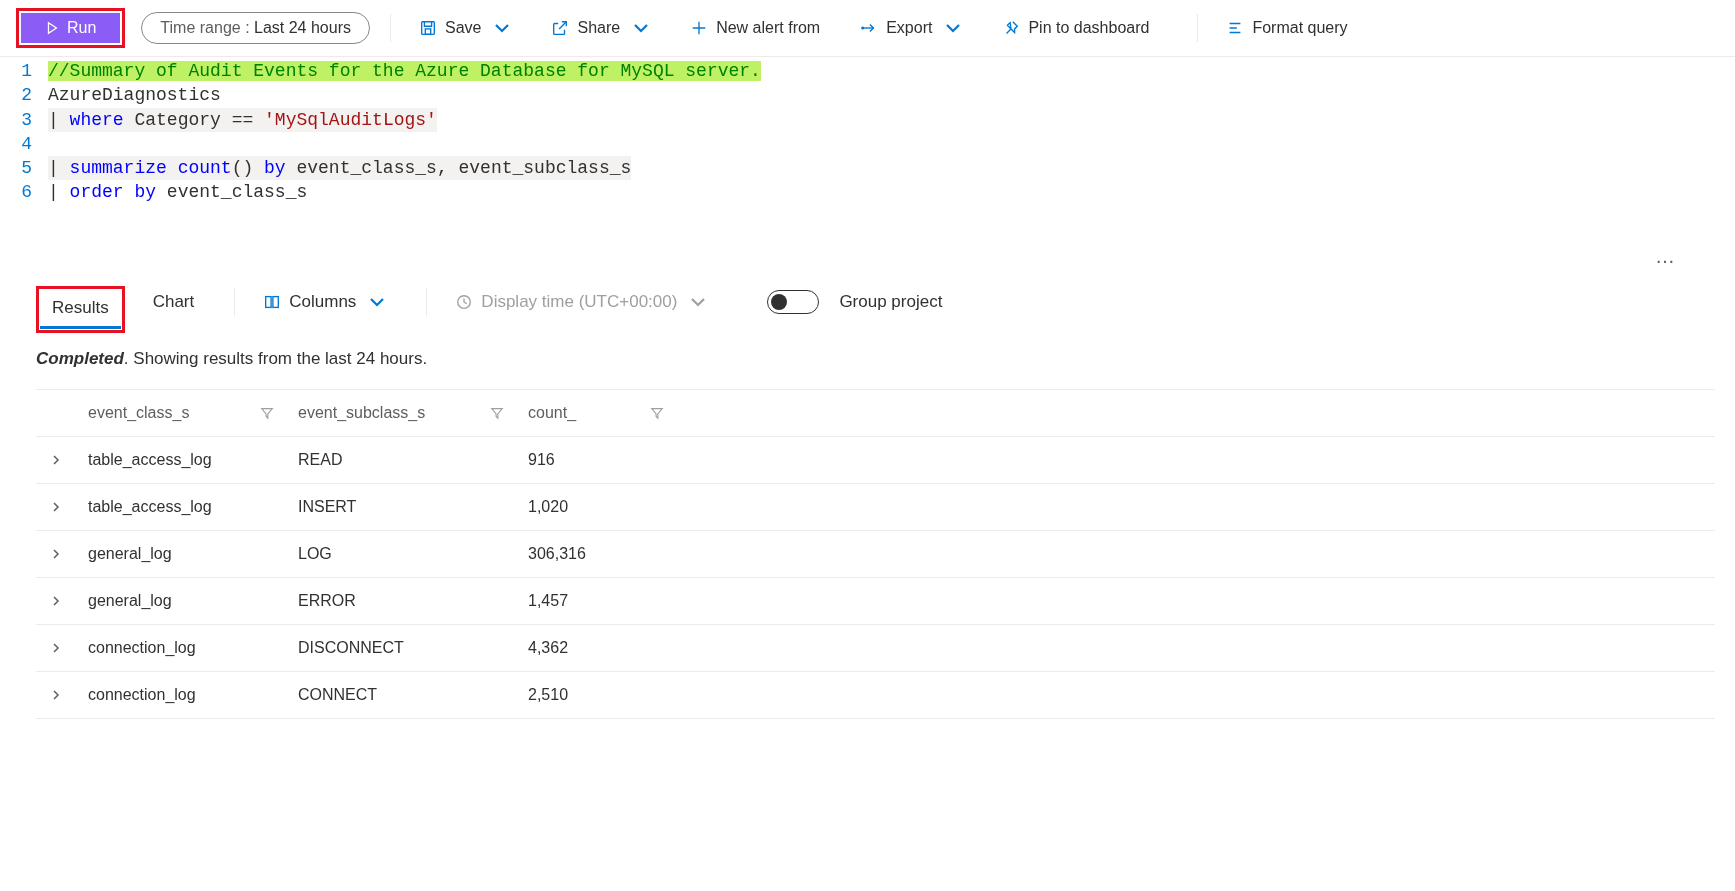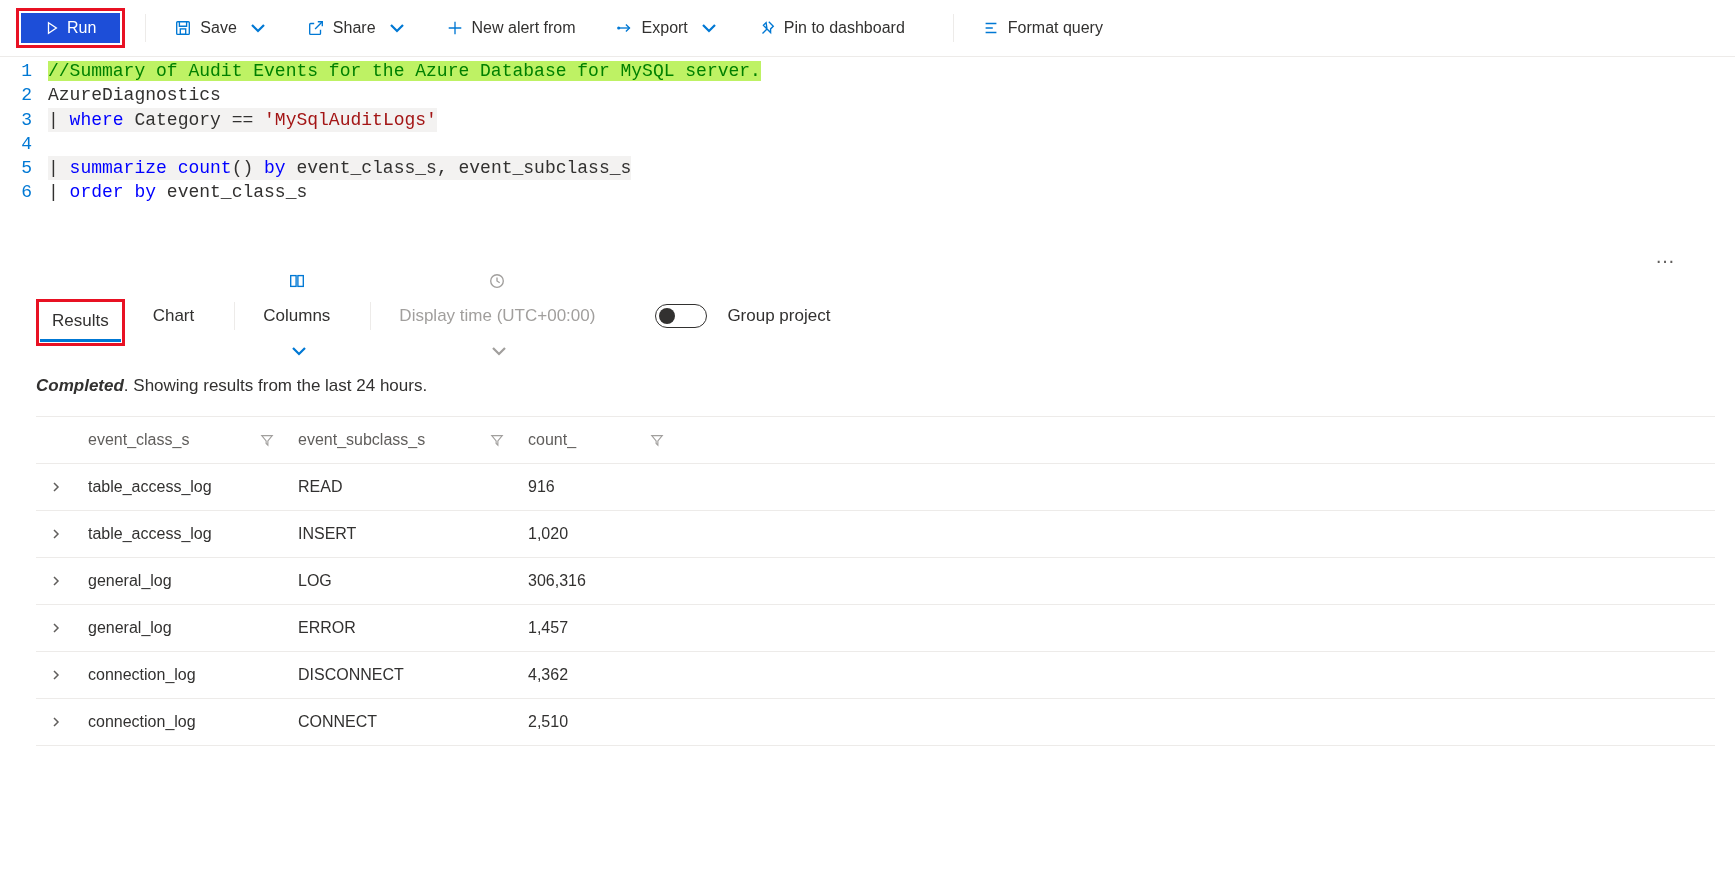--- a/index.html
+++ b/index.html
@@ -1,19 +1,19 @@
 <!DOCTYPE html>
 <html><head>
 <meta charset="utf-8">
 <style>
 * { box-sizing: border-box; margin: 0; padding: 0; }
 body { font-family: "Segoe UI", -apple-system, sans-serif; font-size: 14px; color: #323130; background: #fff; width: 1735px; }
 .toolbar { display: flex; align-items: center; padding: 8px 16px; gap: 4px; border-bottom: 1px solid #edebe9; }
 .run-btn-wrap { border: 3px solid #e81123; padding: 2px; display: inline-block; }
-.run-btn { background: #1d4ed8; color: #fff; border: none; padding: 6px 24px; font-size: 16px; display: flex; align-items: center; gap: 8px; cursor: pointer; }
+.run-btn { background: #8b5cf6; color: #fff; border: none; padding: 6px 24px; font-size: 16px; display: flex; align-items: center; gap: 8px; cursor: pointer; }
 .run-btn svg { width: 14px; height: 14px; }
 .time-range { border: 1px solid #8a8886; border-radius: 18px; padding: 6px 18px; font-size: 16px; color: #323130; margin-left: 12px; cursor: pointer; }
 .time-range-label { color: #605e5c; }
 .vsep { width: 1px; height: 28px; background: #edebe9; margin: 0 16px; }
 .tool-item { display: flex; align-items: center; gap: 8px; padding: 4px 8px; font-size: 16px; color: #323130; cursor: pointer; margin-right: 20px; }
 .tool-item svg { width: 18px; height: 18px; color: #0078d4; }
 .chev { width: 12px; height: 12px; margin-left: 4px; color: #605e5c; }
 
 .editor { padding: 2px 0 40px 0; font-family: Consolas, "Courier New", monospace; font-size: 18px; line-height: 1.35; }
 .code-line { display: flex; }
@@ -28,21 +28,21 @@
 .code-hl { background: #f3f2f1; }
 
 .results-section { padding: 0 20px 20px 36px; }
 .results-ellipsis { text-align: right; padding: 0 40px; font-size: 20px; color: #605e5c; }
 .results-toolbar { display: flex; align-items: center; gap: 8px; padding: 4px 0 0 0; }
 .tab-wrap { border: 3px solid #e81123; padding: 1px; display: inline-block; margin-top: 14px; }
 .tab { padding: 8px 12px; font-size: 17px; cursor: pointer; }
 .tab.active { border-bottom: 3px solid #0078d4; font-weight: 400; }
 .tab-inactive { padding: 8px 12px; font-size: 17px; cursor: pointer; margin-left: 8px; }
 .res-sep { width: 1px; height: 28px; background: #edebe9; margin: 0 20px; }
-.res-tool { display: flex; align-items: center; gap: 16px; font-size: 17px; cursor: pointer; margin-right: 12px; flex-direction: column; }
+.res-tool { display: flex; align-items: center; gap: 8px; font-size: 17px; cursor: pointer; margin-right: 12px; }
 .res-tool svg { width: 18px; height: 18px; color: #0078d4; }
 .res-tool.disabled { color: #a19f9d; }
 .res-tool.disabled svg { color: #a19f9d; }
 .toggle { width: 52px; height: 24px; border: 1px solid #323130; border-radius: 12px; display: flex; align-items: center; padding: 0 3px; cursor: pointer; margin-left: 40px; }
 .toggle-knob { width: 16px; height: 16px; border-radius: 50%; background: #323130; }
 .toggle-label { font-size: 17px; margin-left: 12px; }
 
 .status-line { margin: 16px 0 20px 0; font-size: 17px; }
 .status-line strong { font-weight: 600; font-style: italic; }
 
@@ -62,20 +62,24 @@
 
 <div class="toolbar">
   <span class="run-btn-wrap">
     <button class="run-btn">
       <svg viewBox="0 0 16 16" fill="none" stroke="currentColor" stroke-width="1.5">
           <path d="M4 2 L13 8 L4 14 Z"></path>
         </svg>
       <span>Run</span>
     </button>
   </span>
+  <div class="time-range">
+    <span class="time-range-label">Time range :</span>
+    <span>Last 24 hours</span>
+  </div>
   <div class="vsep"></div>
 
   <div class="tool-item">
     <svg viewBox="0 0 20 20" fill="none" stroke="currentColor" stroke-width="1.5">
         <rect x="3" y="3" width="14" height="14" rx="1"></rect>
         <path d="M6 3 V8 H14 V3"></path>
         <rect x="7" y="11" width="6" height="6"></rect>
       </svg>
     <span>Save</span>
     <svg class="chev" viewBox="0 0 12 12" fill="none" stroke="currentColor" stroke-width="1.5">

